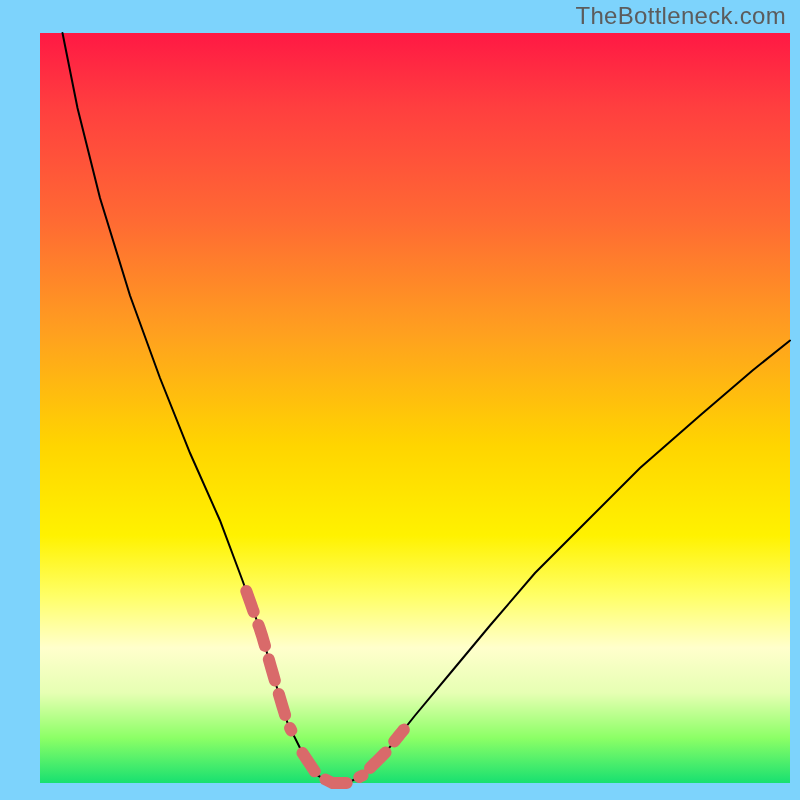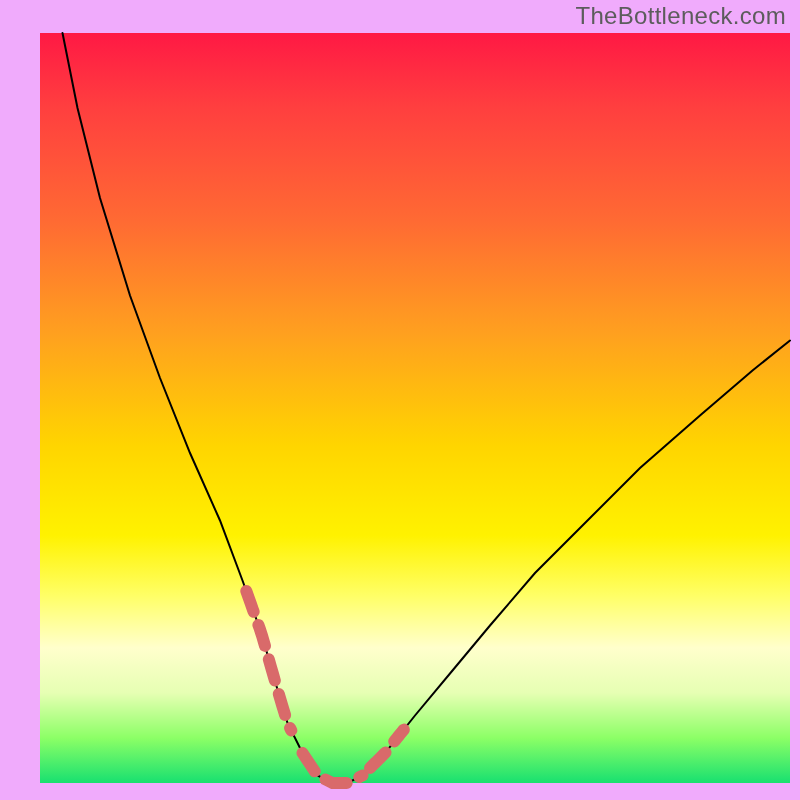--- a/index.html
+++ b/index.html
@@ -8,21 +8,21 @@
     background: #000;
     width: 800px;
     height: 800px;
     overflow: hidden;
     font-family: Arial, Helvetica, sans-serif;
   }
   .frame {
     position: relative;
     width: 800px;
     height: 800px;
-    background: #f0abfc;
+    background: #7dd3fc;
   }
   .watermark {
     position: absolute;
     top: 2px;
     right: 14px;
     color: #5c5c5c;
     font-size: 24px;
     letter-spacing: 0.3px;
     font-weight: 400;
     z-index: 10;

